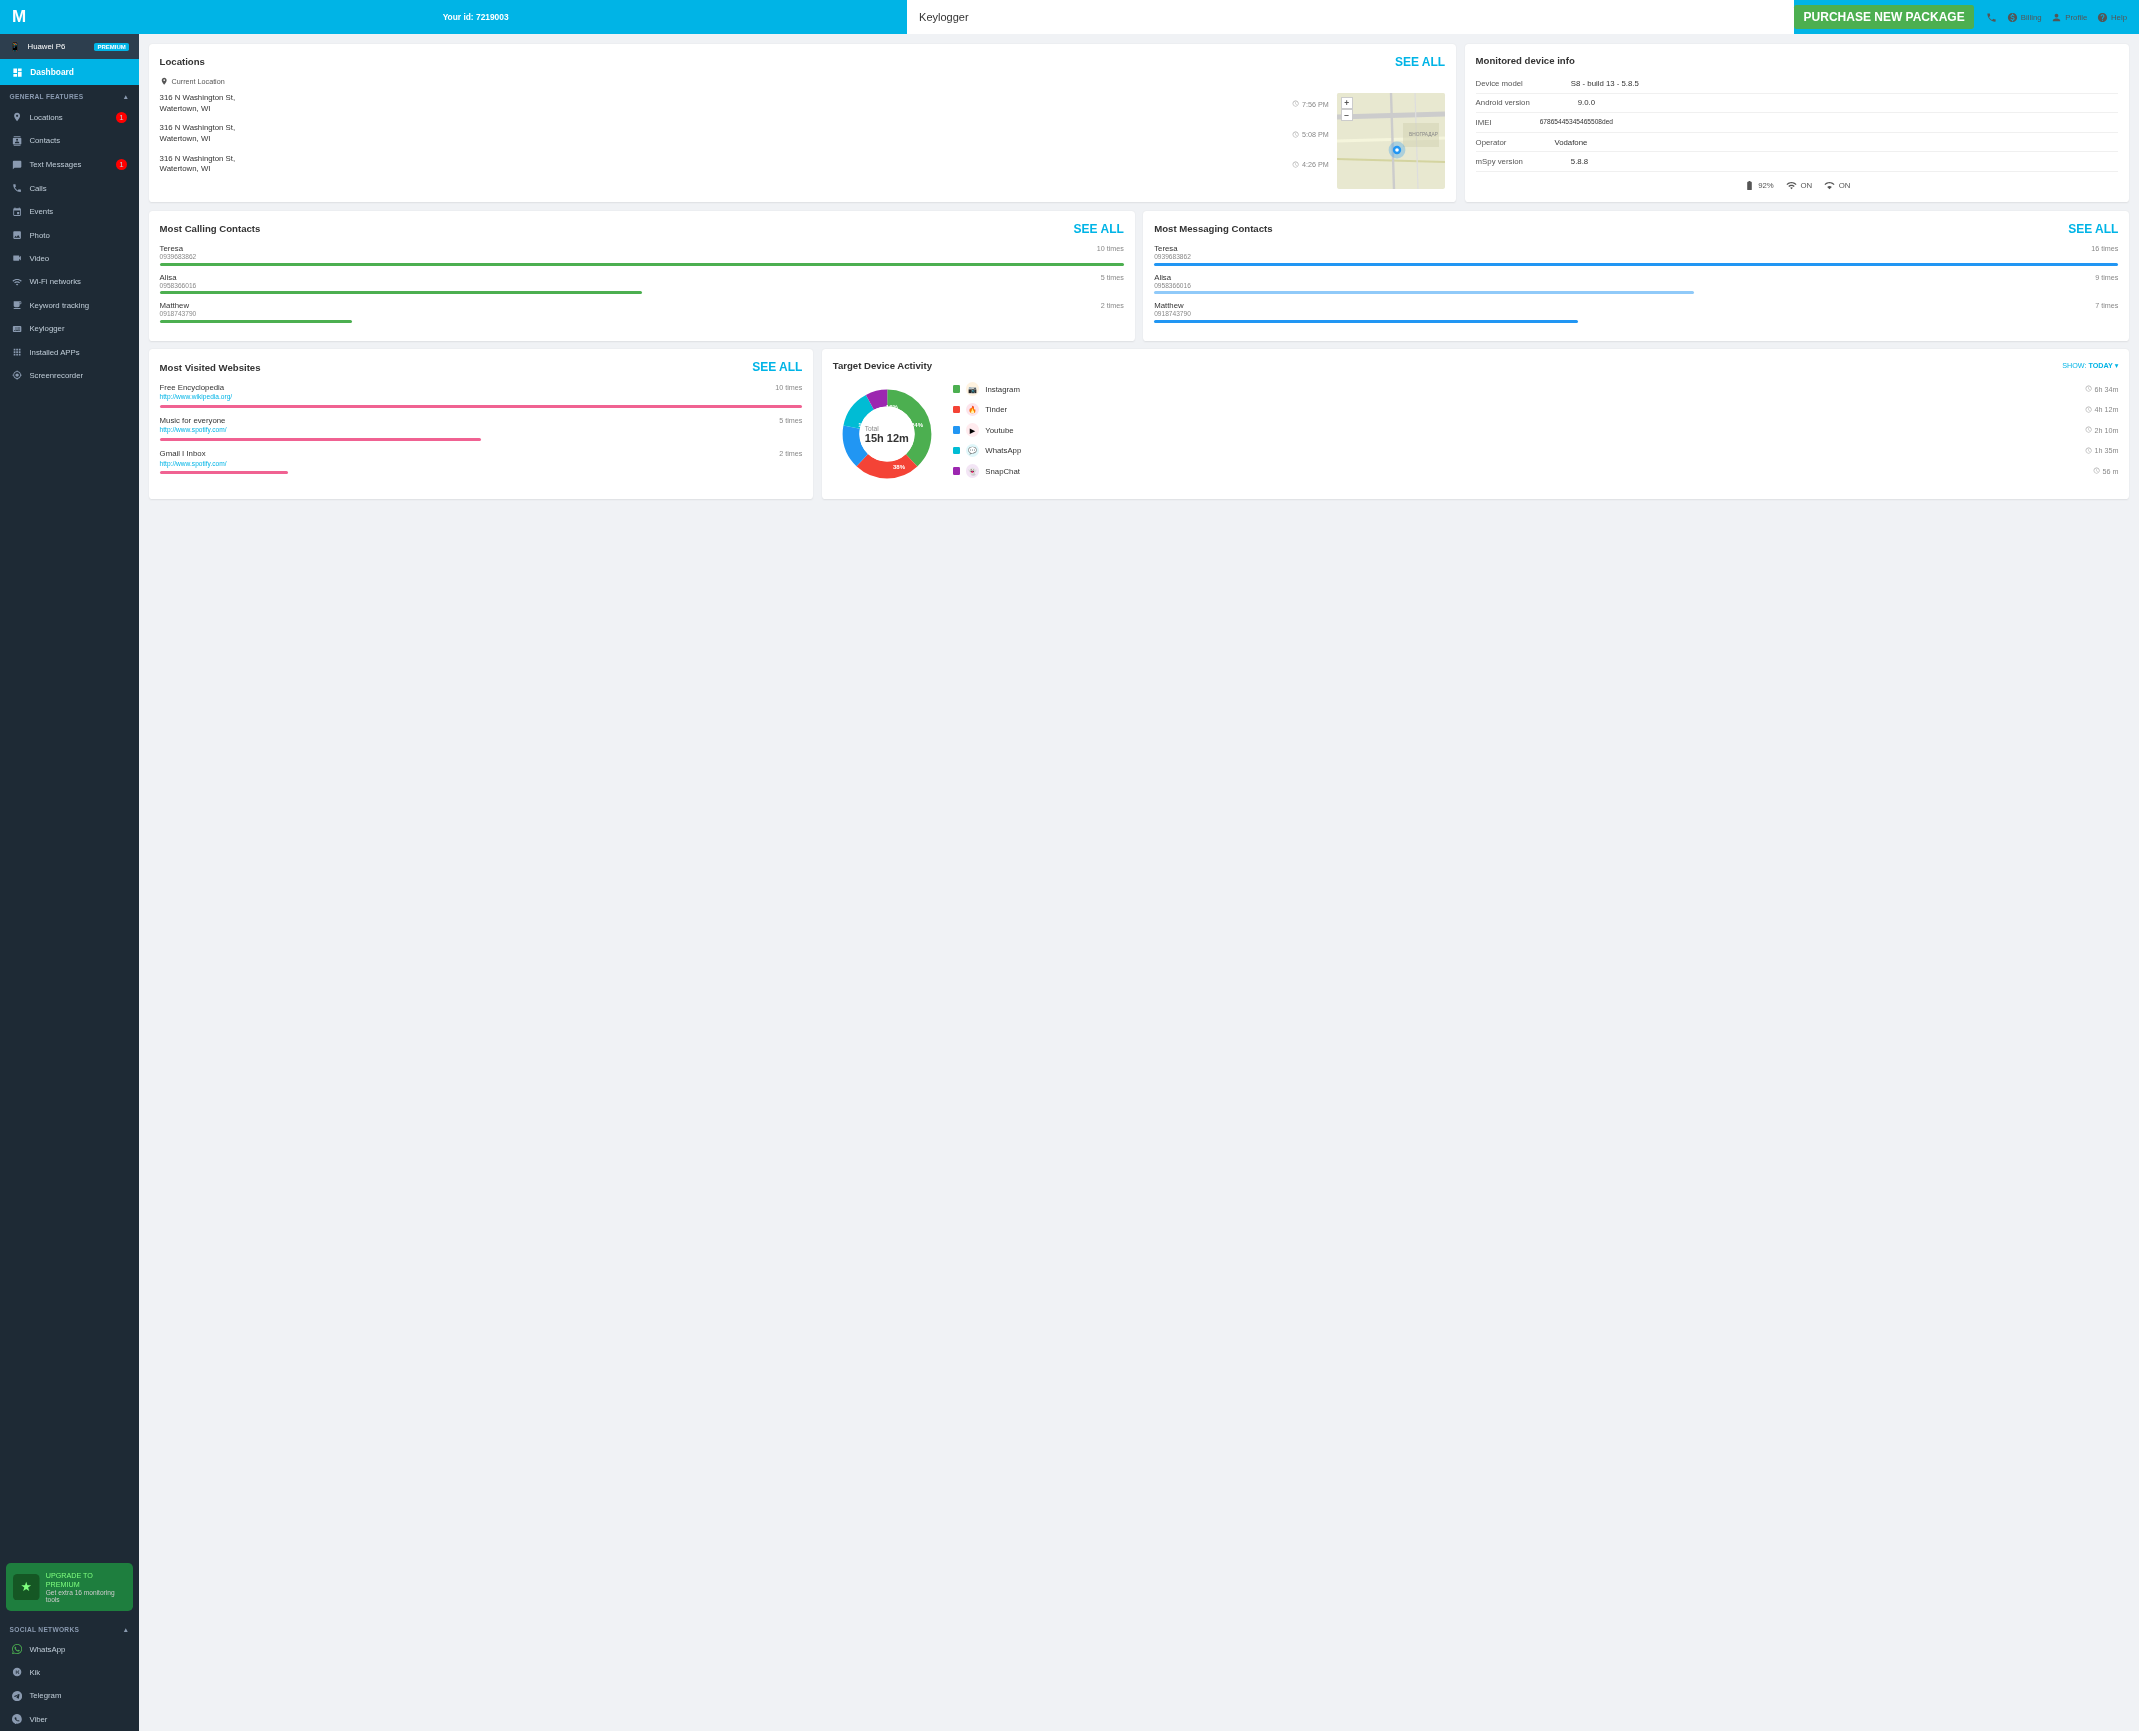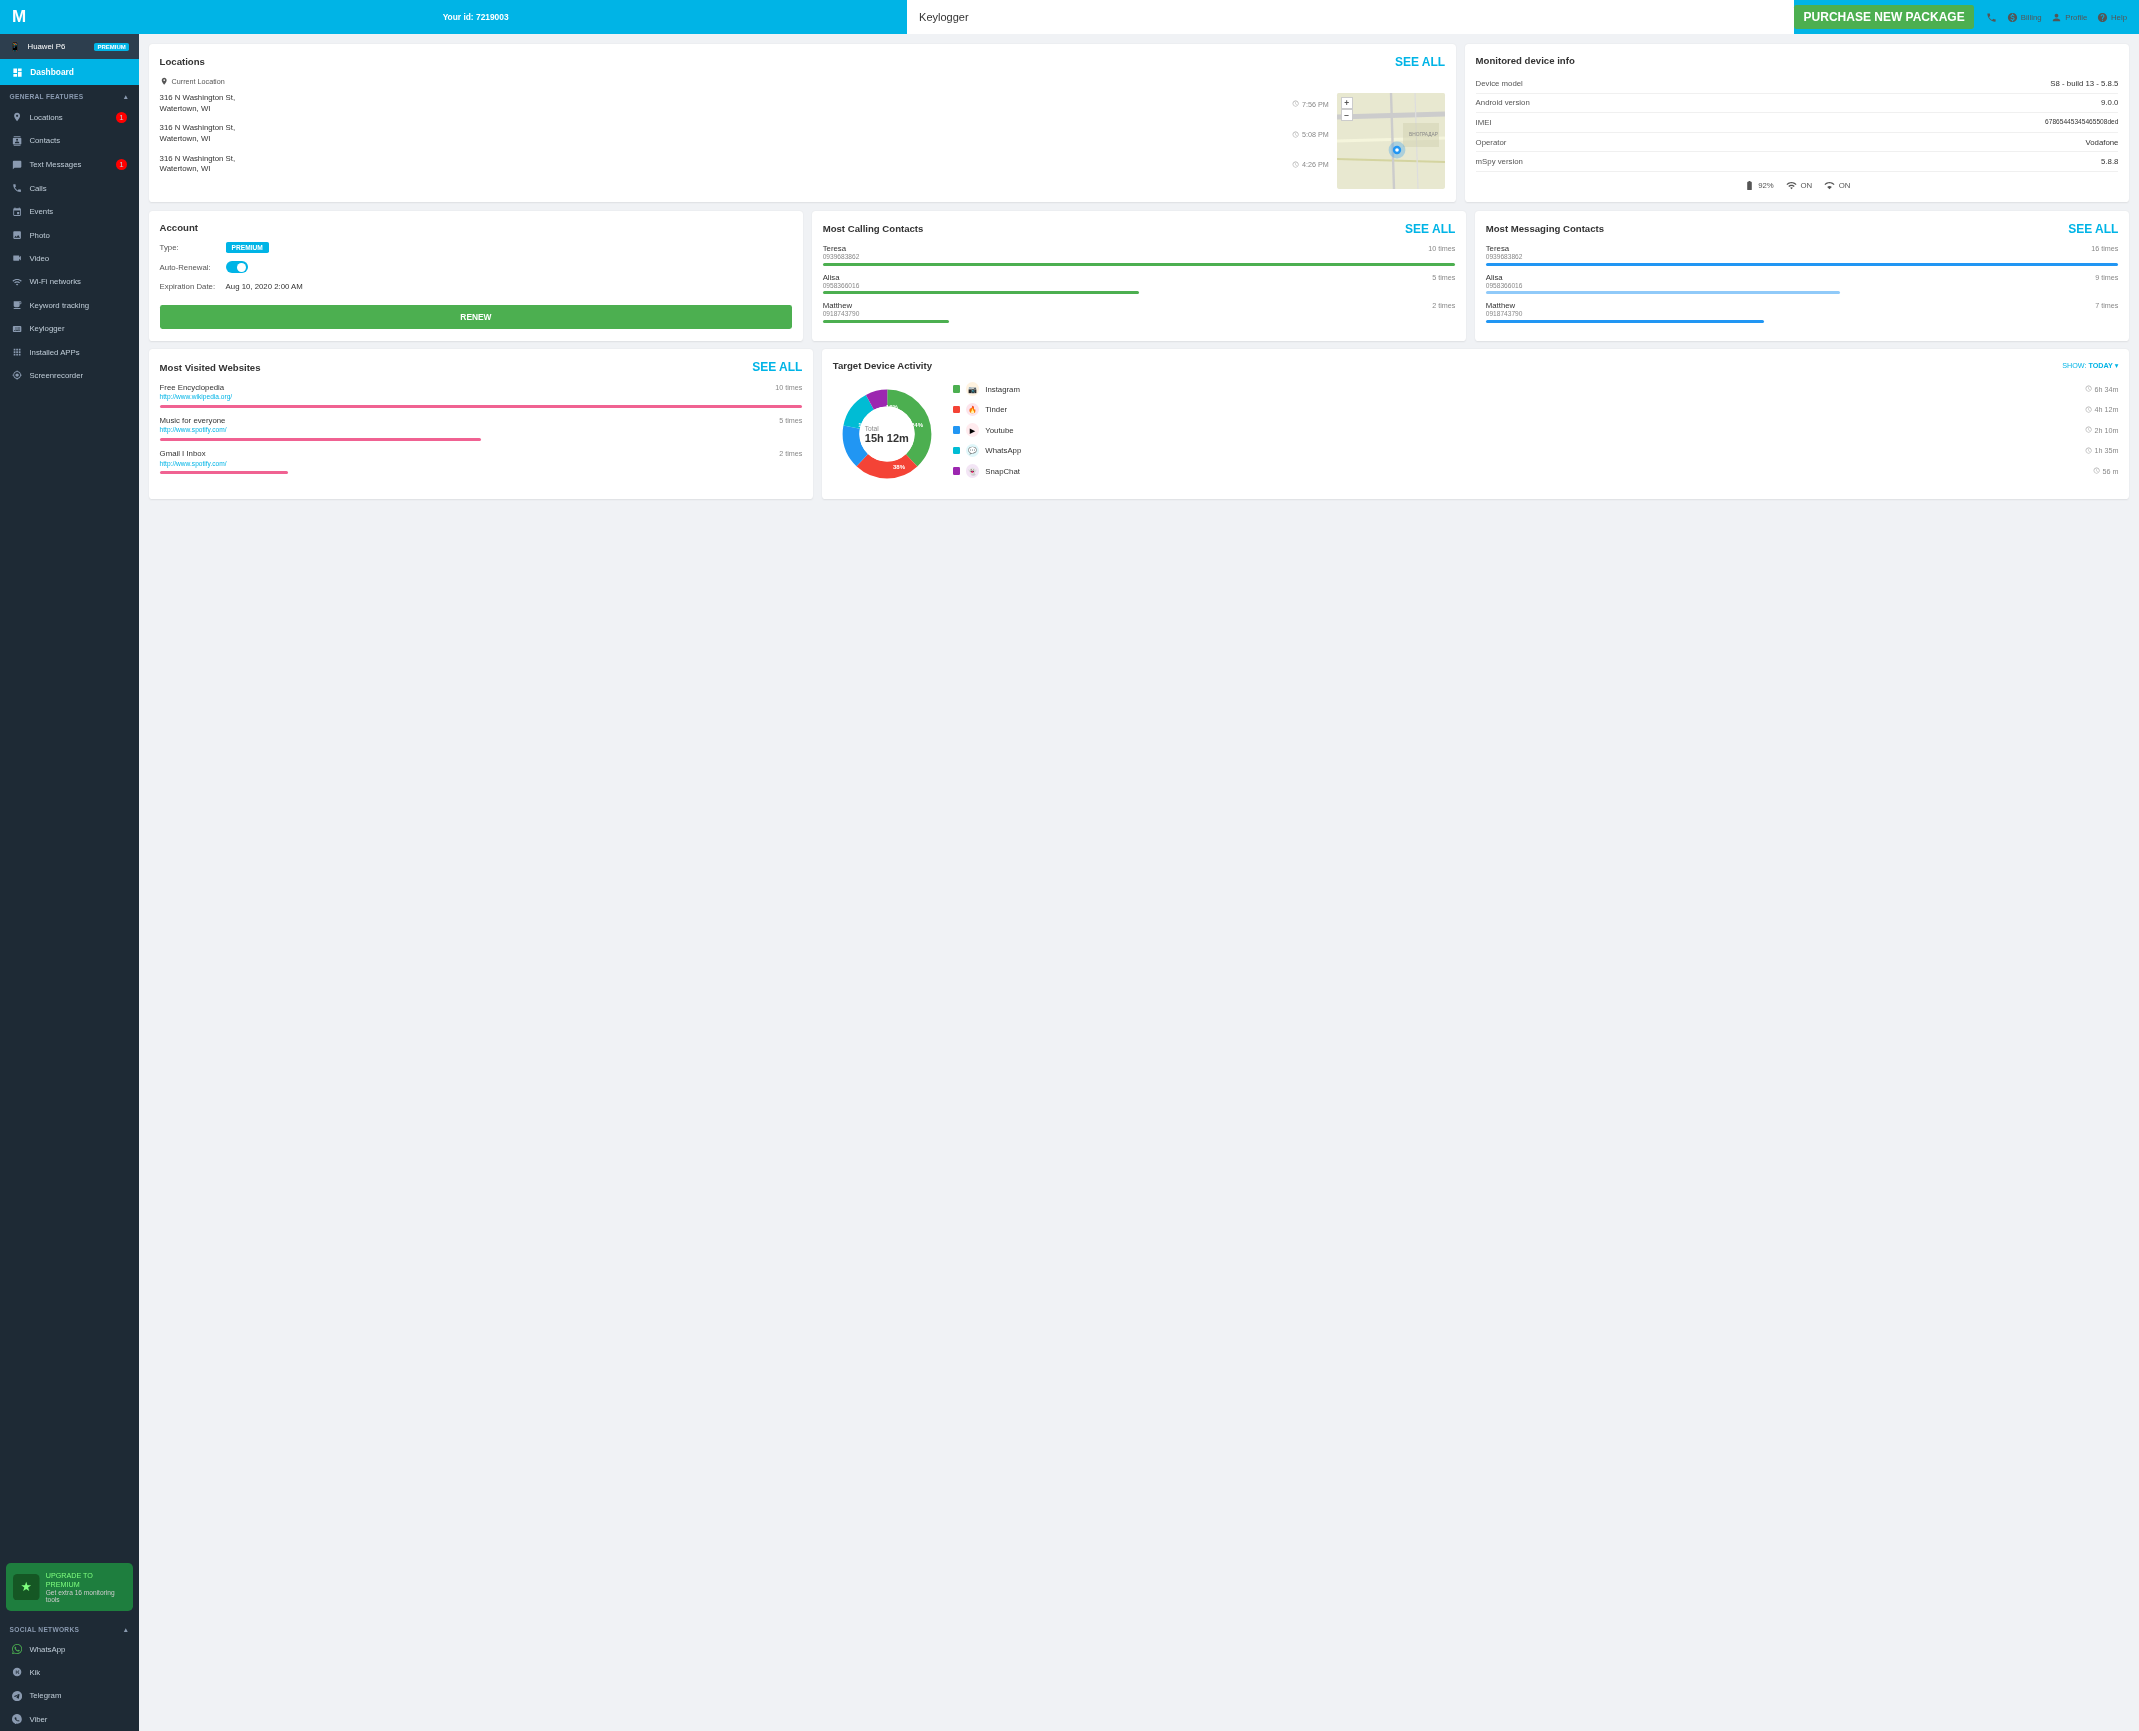--- a/index.html
+++ b/index.html
@@ -68,21 +68,21 @@
     .location-entry { display: flex; justify-content: space-between; align-items: center; margin-bottom: 8.4px; }
     .location-addr { font-size: 7.8px; color: #333; line-height: 1.4; }
     .location-time { font-size: 7.2px; color: #888; display: flex; align-items: center; gap: 2.4px; white-space: nowrap; }
     .map-placeholder { width: 108px; height: 96px; background: #e8e8d0; border-radius: 2.4px; flex-shrink: 0; position: relative; overflow: hidden; }
     .map-controls { position: absolute; top: 3.6px; left: 3.6px; display: flex; flex-direction: column; }
     .map-btn { background: white; border: 0.6px solid #ccc; width: 12px; height: 12px; display: flex; align-items: center; justify-content: center; font-size: 8.4px; cursor: pointer; font-weight: bold; color: #555; line-height: 1; }
 
     
     .card-device { flex: 1; }
     .device-info-title { font-size: 9.6px; font-weight: bold; color: #333; margin-bottom: 8.4px; }
-    .device-info-row { display: flex; justify-content: space-between; padding: 4.8px 0; border-bottom: 0.6px solid #f0f0f0; font-size: 7.8px; }
+    .device-info-row { display: flex; justify-content: flex-start; padding: 4.8px 0; border-bottom: 0.6px solid #f0f0f0; font-size: 7.8px; gap: 48px; }
     .device-info-label { color: #555; }
     .device-info-value { color: #333; font-weight: normal; text-align: right; }
     .device-status { display: flex; align-items: center; gap: 12px; margin-top: 8.4px; justify-content: center; }
     .status-item { display: flex; align-items: center; gap: 3.6px; font-size: 7.8px; color: #555; }
 
     
     .card-account { flex: 1; }
     .account-row { display: flex; align-items: center; margin-bottom: 8.4px; }
     .account-label { color: #555; font-size: 7.8px; width: 66px; }
     .account-value { font-size: 7.8px; color: #333; }
@@ -410,38 +410,20 @@
                 <path d="M1 9l2 2c4.97-4.97 13.03-4.97 18 0l2-2C16.93 2.93 7.08 2.93 1 9z"></path>
                 <path d="M17 15l-5 5-5-5c1.38-1.38 3.23-2.12 5-2.12s3.62.74 5 2.12z"></path>
               </svg>
             <span>ON</span>
           </div>
         </div>
       </div>
     </div>
 
     <div class="row">
-      <div class="card card-account">
-        <div class="card-title" style="margin-bottom:9.6px;">Account</div>
-        <div class="account-row">
-          <span class="account-label">Type:</span>
-          <span class="premium-btn">PREMIUM</span>
-        </div>
-        <div class="account-row">
-          <span class="account-label">Auto-Renewal:</span>
-          <div class="toggle">
-            <div class="toggle-knob"></div>
-          </div>
-        </div>
-        <div class="account-row">
-          <span class="account-label">Expiration Date:</span>
-          <span class="account-value">Aug 10, 2020 2:00 AM</span>
-        </div>
-        <button class="renew-btn">RENEW</button>
-      </div>
 
       <div class="card card-contacts">
         <div class="card-header">
           <span class="card-title">Most Calling Contacts</span>
           <span class="see-all">SEE ALL</span>
         </div>
         <div class="contact-entry">
           <div class="contact-header">
             <div>
               <div class="contact-name">Teresa</div>

